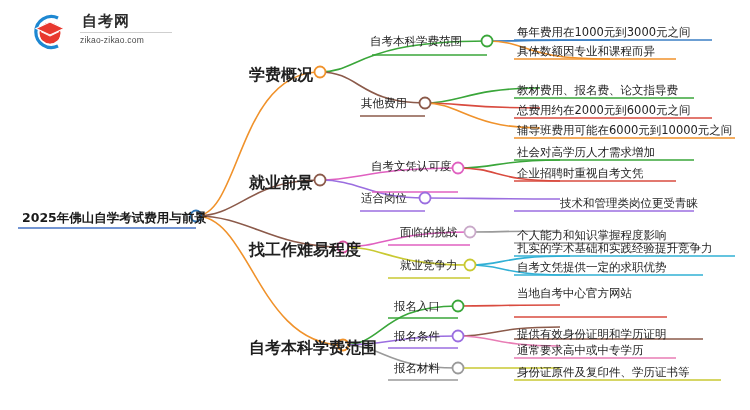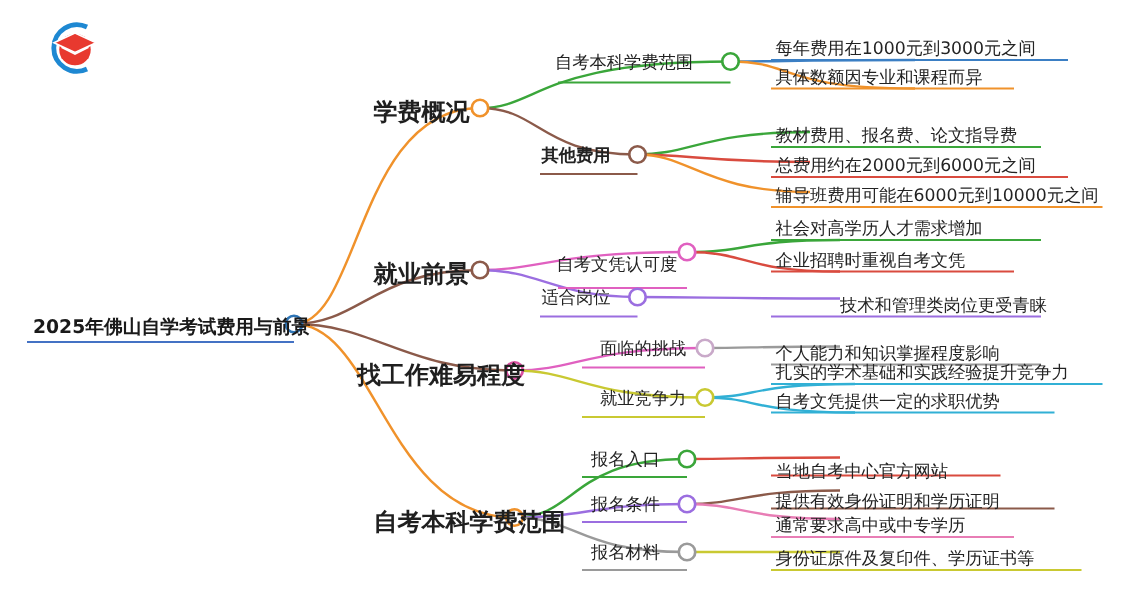--- a/index.html
+++ b/index.html
@@ -191,47 +191,52 @@
 
 <div class="logo">
   <svg class="logo-mark" viewBox="0 0 44 40" xmlns="http://www.w3.org/2000/svg">
     <path d="M30 6 A15.5 15.5 0 1 0 30 34" fill="none" stroke="#1e88d2" stroke-width="3.2"></path>
     <circle cx="22" cy="21" r="10.5" fill="#e8392f"></circle>
     <path d="M22 10 L36 16.5 L22 23 L8 16.5 Z" fill="#e8392f"></path>
     <path d="M13 19.5 L13 27 L22 31.5 L31 27 L31 19.5 L22 24 Z" fill="#e8392f"></path>
     <path d="M22 10 L36 16.5 L22 23 L8 16.5 Z" fill="none" stroke="#ffffff" stroke-width="1.1"></path>
     <path d="M13 19.5 L22 24 L31 19.5" fill="none" stroke="#ffffff" stroke-width="1.1"></path>
   </svg>
+  <div class="logo-text">
+    <div class="logo-cn">自考网</div>
+    <div class="logo-rule"></div>
+    <div class="logo-url">zikao-zikao.com</div>
+  </div>
 </div>
 
 <div class="node node-root" style="left:22px; top:211px;">2025年佛山自学考试费用与前景</div>
 
 <div class="node node-l1" style="left:249px; top:66px;">学费概况</div>
 <div class="node node-l2" style="left:370px; top:35px;">自考本科学费范围</div>
-<div class="node node-l2" style="left:361px; top:97px;font-weight:bold;">其他费用</div>
+<div class="node node-l2" style="left:361px; top:97px;">其他费用</div>
 <div class="node node-leaf" style="left:517px; top:26px;">每年费用在1000元到3000元之间</div>
 <div class="node node-leaf" style="left:517px; top:45px;">具体数额因专业和课程而异</div>
 <div class="node node-leaf" style="left:517px; top:84px;">教材费用、报名费、论文指导费</div>
 <div class="node node-leaf" style="left:517px; top:104px;">总费用约在2000元到6000元之间</div>
 <div class="node node-leaf" style="left:517px; top:124px;">辅导班费用可能在6000元到10000元之间</div>
 
 <div class="node node-l1" style="left:249px; top:174px;">就业前景</div>
-<div class="node node-l2" style="left:371px; top:170px;">自考文凭认可度</div>
+<div class="node node-l2" style="left:371px; top:160px;">自考文凭认可度</div>
 <div class="node node-l2" style="left:361px; top:192px;">适合岗位</div>
 <div class="node node-leaf" style="left:517px; top:146px;">社会对高学历人才需求增加</div>
 <div class="node node-leaf" style="left:517px; top:167px;">企业招聘时重视自考文凭</div>
 <div class="node node-leaf" style="left:517px; top:197px;margin-left:43px;">技术和管理类岗位更受青睐</div>
 
-<div class="node node-l1" style="left:238px; top:241px;">找工作难易程度</div>
+<div class="node node-l1" style="left:249px; top:241px;">找工作难易程度</div>
 <div class="node node-l2" style="left:400px; top:226px;">面临的挑战</div>
 <div class="node node-l2" style="left:400px; top:259px;">就业竞争力</div>
 <div class="node node-leaf" style="left:517px; top:229px;">个人能力和知识掌握程度影响</div>
 <div class="node node-leaf" style="left:517px; top:242px;">扎实的学术基础和实践经验提升竞争力</div>
 <div class="node node-leaf" style="left:517px; top:261px;">自考文凭提供一定的求职优势</div>
 
 <div class="node node-l1" style="left:249px; top:339px;">自考本科学费范围</div>
 <div class="node node-l2" style="left:394px; top:300px;">报名入口</div>
 <div class="node node-l2" style="left:394px; top:330px;">报名条件</div>
 <div class="node node-l2" style="left:394px; top:362px;">报名材料</div>
-<div class="node node-leaf" style="left:517px; top:308px;">当地自考中心官方网站</div>
+<div class="node node-leaf" style="left:517px; top:287px;">当地自考中心官方网站</div>
 <div class="node node-leaf" style="left:517px; top:328px;">提供有效身份证明和学历证明</div>
 <div class="node node-leaf" style="left:517px; top:344px;">通常要求高中或中专学历</div>
 <div class="node node-leaf" style="left:517px; top:366px;">身份证原件及复印件、学历证书等</div>
 
 </body></html>

